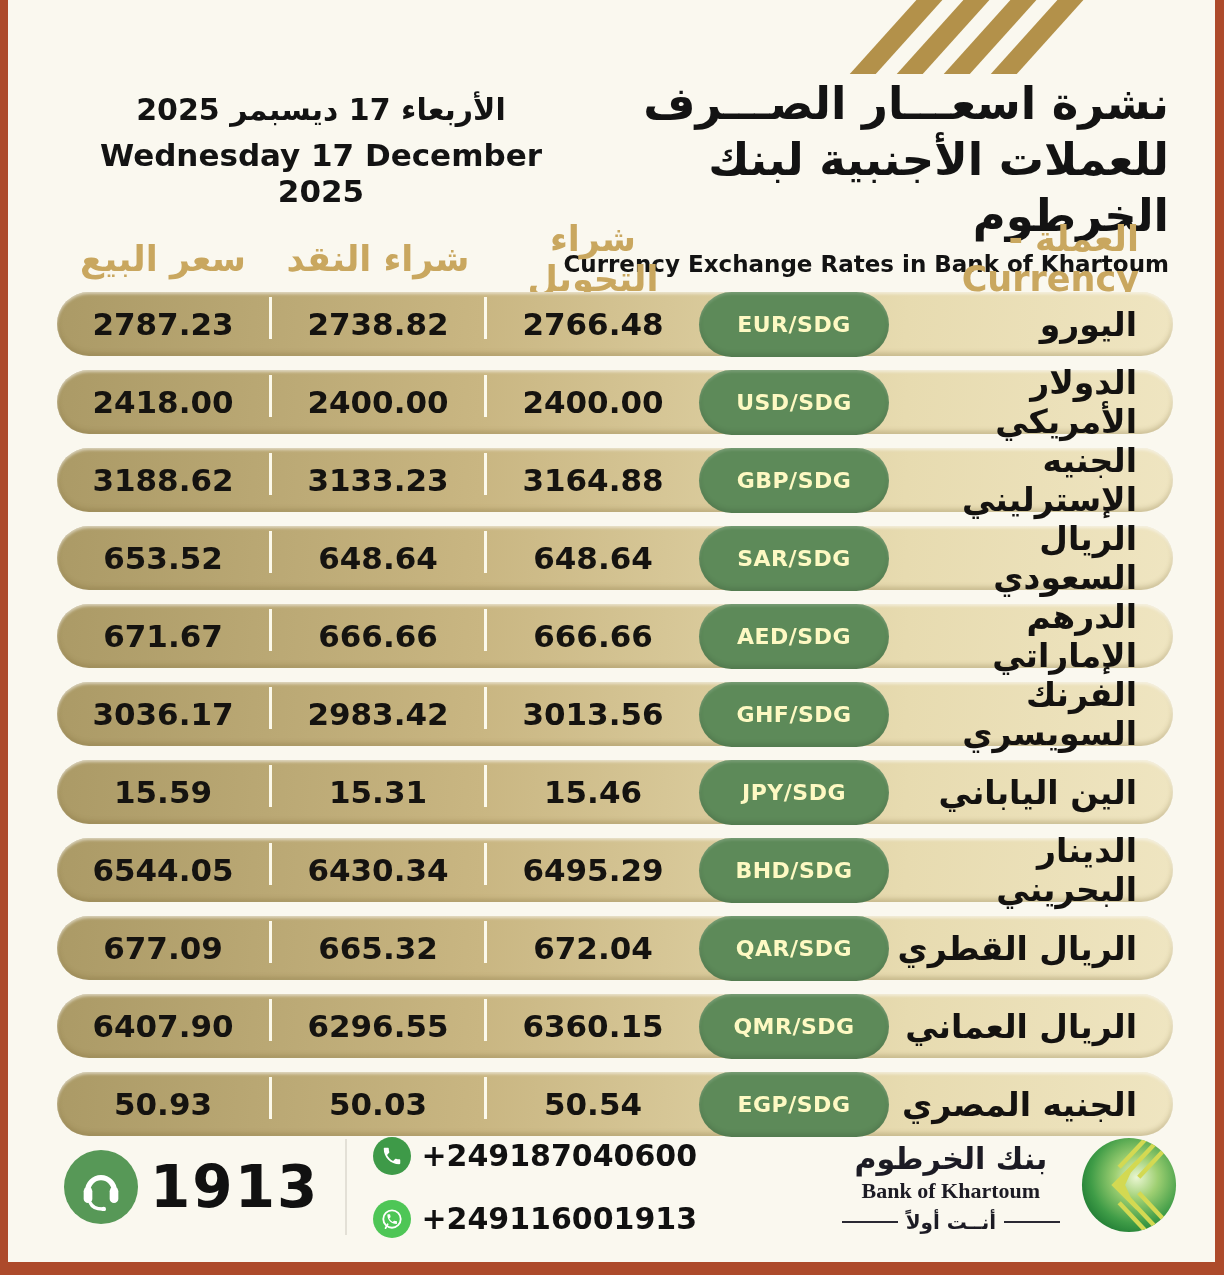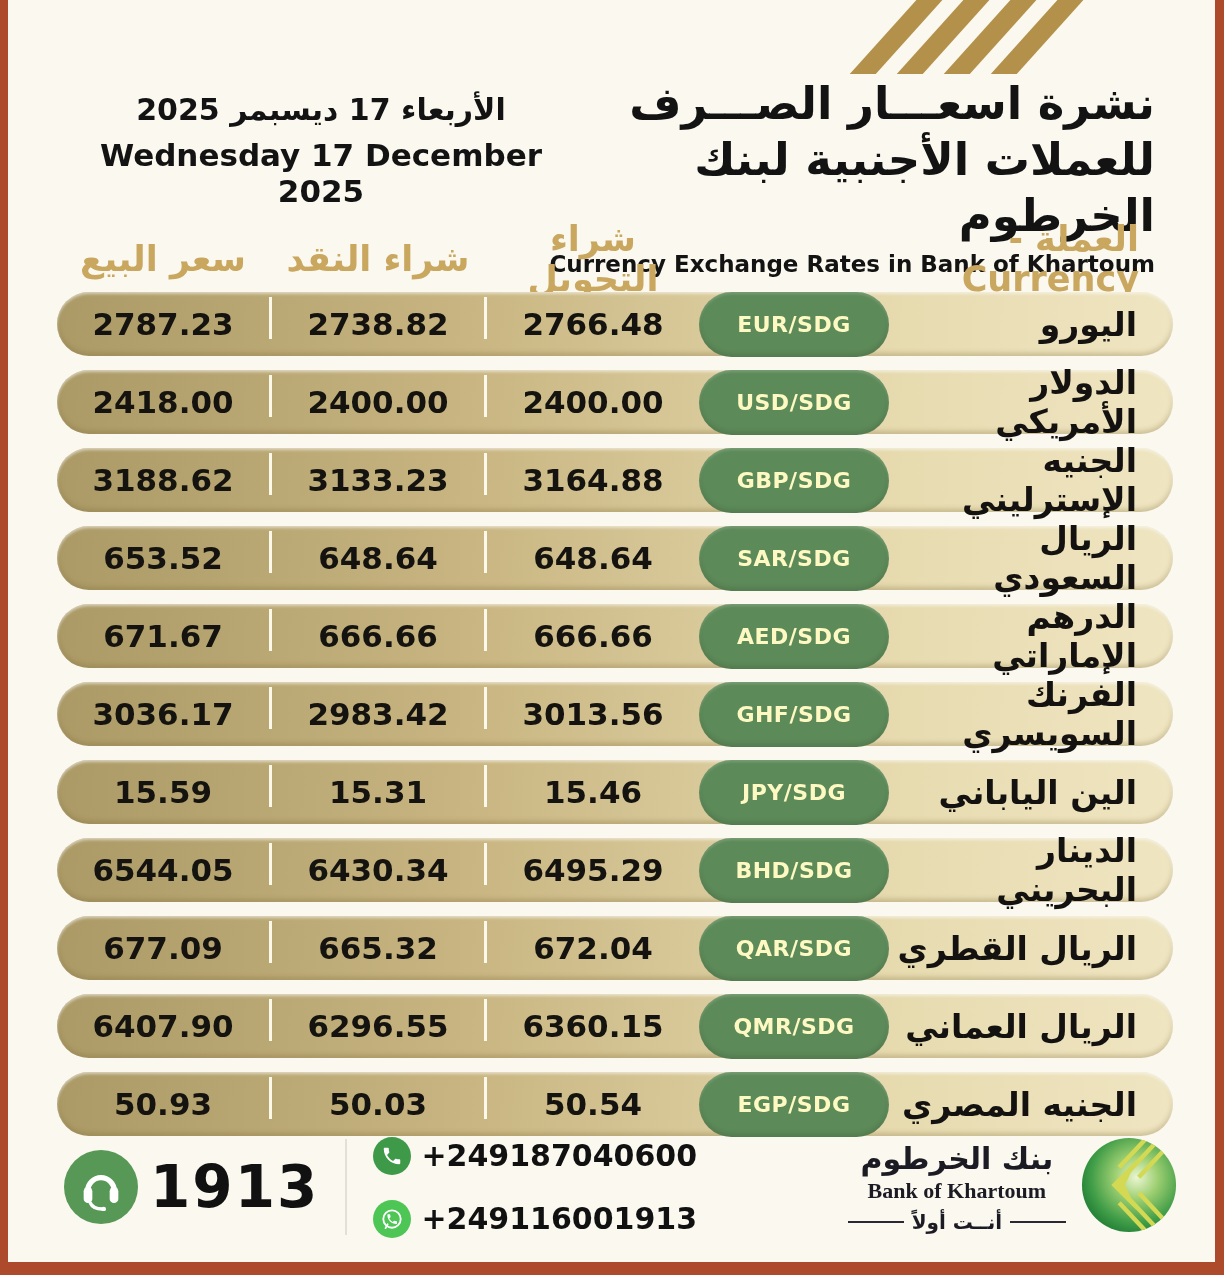--- a/index.html
+++ b/index.html
@@ -18,21 +18,21 @@
   .stripes .stripe {
     width:26px; height:100%; background:#b3914a; margin-right:21px;
     transform:skewX(-42deg); transform-origin:top left;
   }
 
   
   .date-block { position:absolute; left:86px; top:92px; width:470px; text-align:center; color:#131313; }
   .date-ar { font-size:30px; font-weight:bold; direction:rtl; }
   .date-en { font-size:31px; font-weight:bold; margin-top:10px; }
 
-  .title-block { position:absolute; right:69px; top:76px; width:640px; text-align:right; color:#131313; }
+  .title-block { position:absolute; right:55px; top:76px; width:640px; text-align:right; color:#131313; }
   .title-ar { font-size:45px; font-weight:bold; direction:rtl; line-height:1.24; }
   .title-en { font-size:23px; font-weight:bold; margin-top:8px; }
 
   
   .table { position:absolute; left:57px; top:237px; width:1116px; }
   .thead { display:flex; align-items:center; height:44px; margin-bottom:11px;
            color:#c9a75f; font-weight:bold; font-size:35px; }
   .thead .hcell { width:212px; text-align:center; direction:rtl; }
   .thead .hgap  { width:3px; }
   .thead .hspacer { width:190px; }
@@ -66,21 +66,21 @@
   .hotline { font-size:58px; font-weight:bold; color:#111; margin-left:12px; letter-spacing:2px; }
   .contact-sep { width:2px; height:96px; background:#e3e0d6; margin:0 26px; }
   .phones { display:flex; flex-direction:column; gap:25px; }
   .phone-row { display:flex; align-items:center; gap:10px; }
   .ph-circle { width:38px; height:38px; border-radius:50%;
                display:flex; align-items:center; justify-content:center; }
   .ph-circle.call { background:#3e9a48; }
   .ph-circle.wa   { background:#4ec656; }
   .phone-number { font-size:30px; font-weight:bold; color:#111; }
 
-  .logo { display:flex; align-items:center; gap:14px; }
+  .logo { display:flex; align-items:center; gap:20px; }
   .logo-text { text-align:center; color:#1c1b24; }
   .logo-ar { font-size:30px; font-weight:bold; direction:rtl; }
   .logo-en { font-size:22px; font-weight:bold; font-family:"Liberation Serif", serif; margin-top:2px; }
   .tagline { display:flex; align-items:center; justify-content:center; gap:8px; margin-top:6px; }
   .tagline .tl-line { width:56px; height:2px; background:#2a2933; }
   .tagline .tl-text { font-size:20px; font-weight:bold; direction:rtl; }
 </style>
 </head>
 <body>
 

